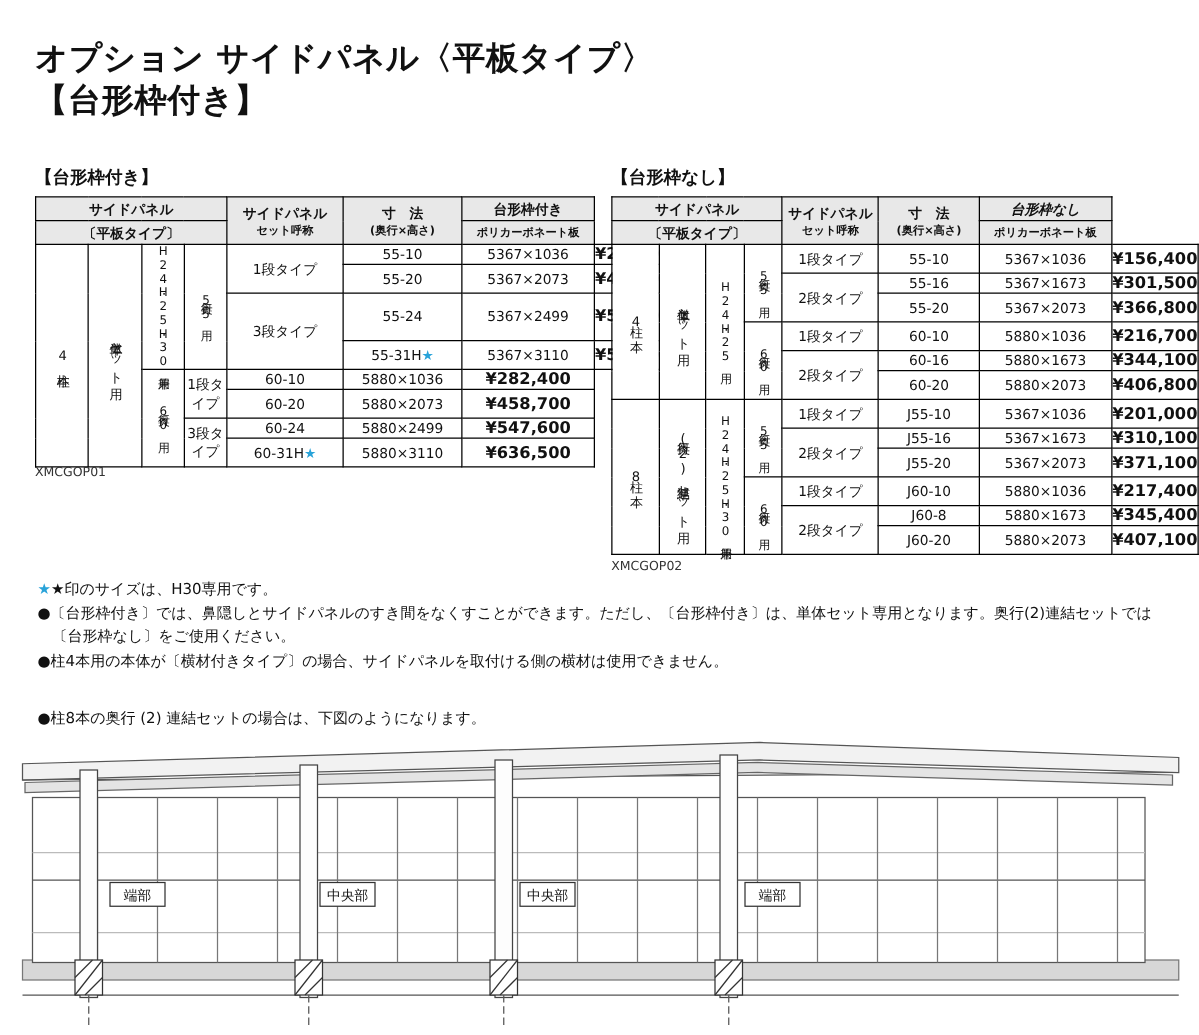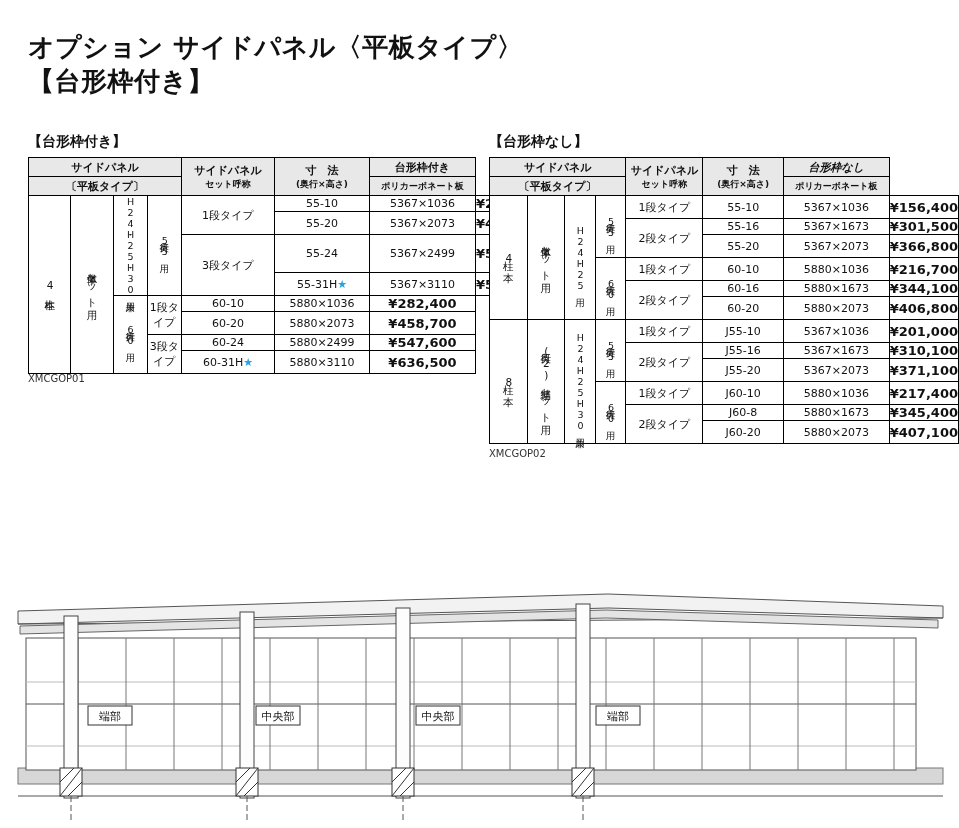--- a/index.html
+++ b/index.html
@@ -282,21 +282,27 @@
     </tr>
     <tr>
       <td style="height:22px;">J60-20</td>
       <td>5880×2073</td>
       <td class="price">¥407,100</td>
     </tr>
   </tbody>
     </table>
   <div class="code" id="code-right">XMCGOP02</div>
 
-
+  <div class="notes">
+    <span class="n indent"><span class="note-star">★</span><span>★印のサイズは、H30専用です。</span></span>
+    <span class="n indent">●〔台形枠付き〕では、鼻隠しとサイドパネルのすき間をなくすことができます。ただし、〔台形枠付き〕は、単体セット専用となります。奥行(2)連結セットでは〔台形枠なし〕をご使用ください。</span>
+    <span class="n indent">●柱4本用の本体が〔横材付きタイプ〕の場合、サイドパネルを取付ける側の横材は使用できません。</span>
+  </div>
+
+  <div class="diag-note">●柱8本の奥行 (2) 連結セットの場合は、下図のようになります。</div>
 
   <svg id="drawing" viewBox="0 0 945 240">
     <g stroke="#333" fill="none" stroke-width="1">
 
       <polygon points="10,25 600,8 935,20 935,32 600,22 10,38" fill="#f2f2f2" stroke="#555"></polygon>
       <line x1="10" y1="38" x2="935" y2="32" stroke="#555"></line>
       <polygon points="12,40 598,24 930,34 930,42 598,32 12,48" fill="#e4e4e4" stroke="#666"></polygon>
 
       <rect x="10" y="182" width="925" height="16" fill="#d7d7d7" stroke="#777"></rect>
       <line x1="10" y1="210" x2="935" y2="210" stroke="#555"></line>

